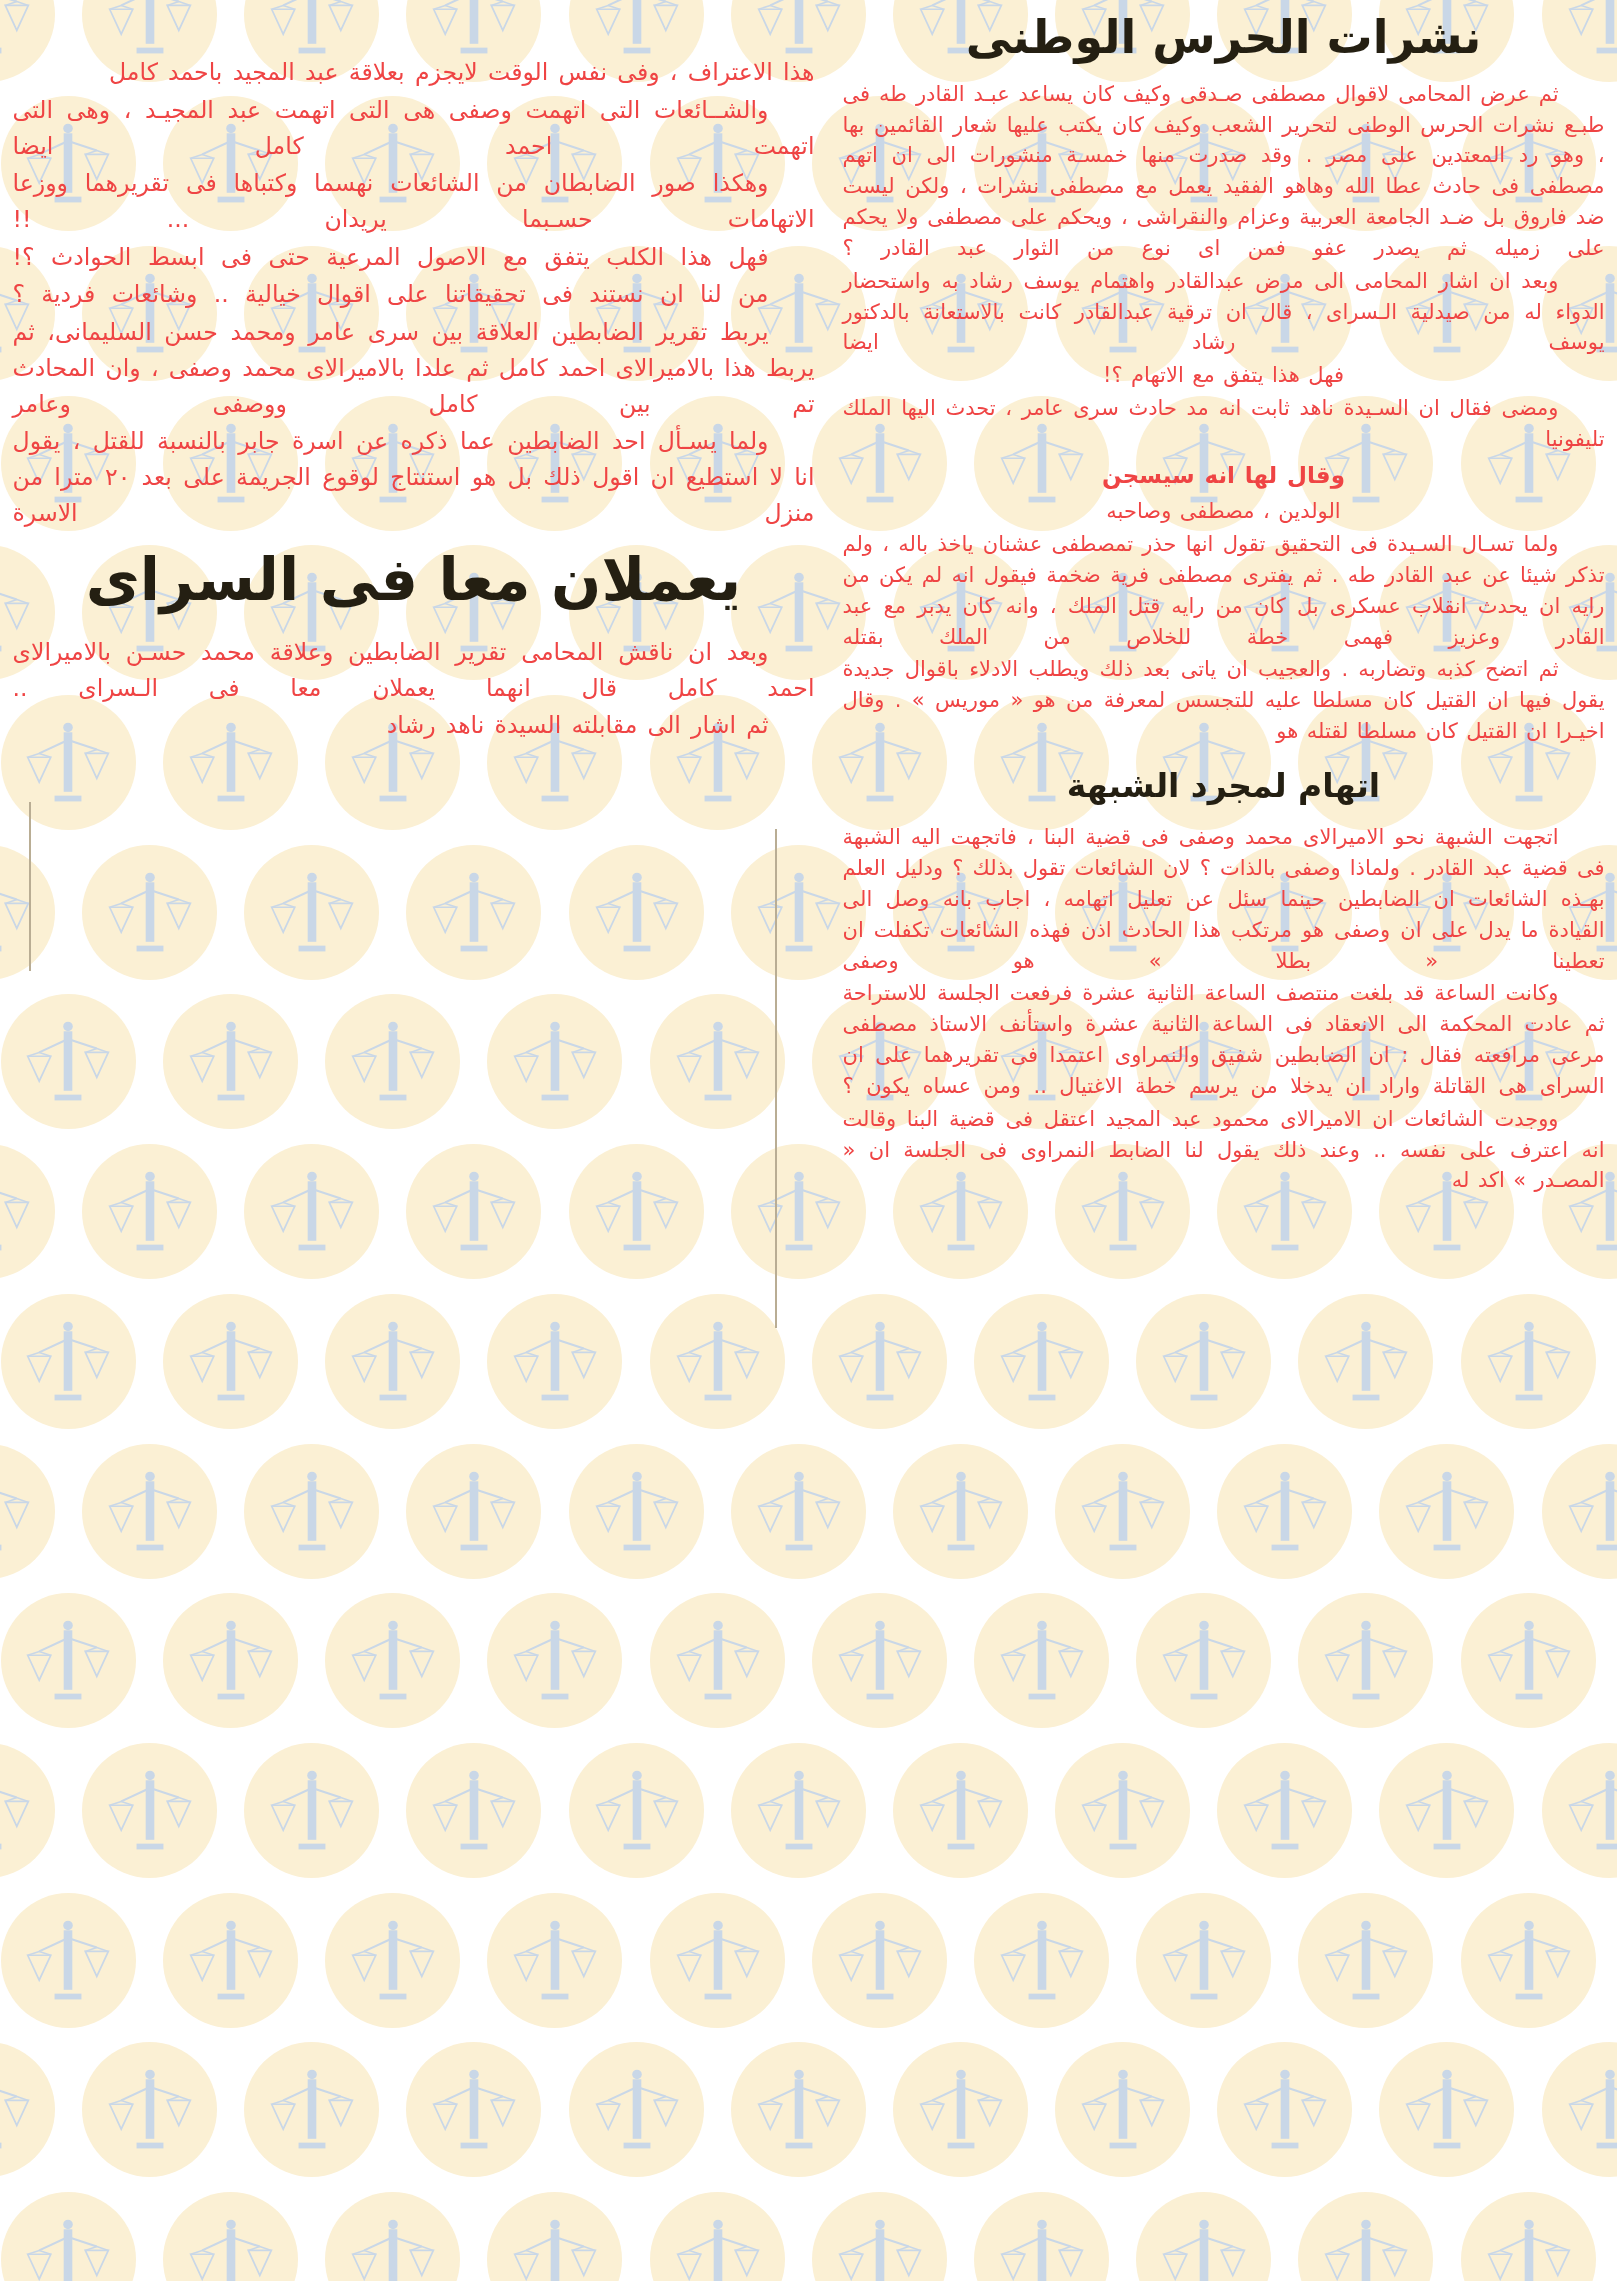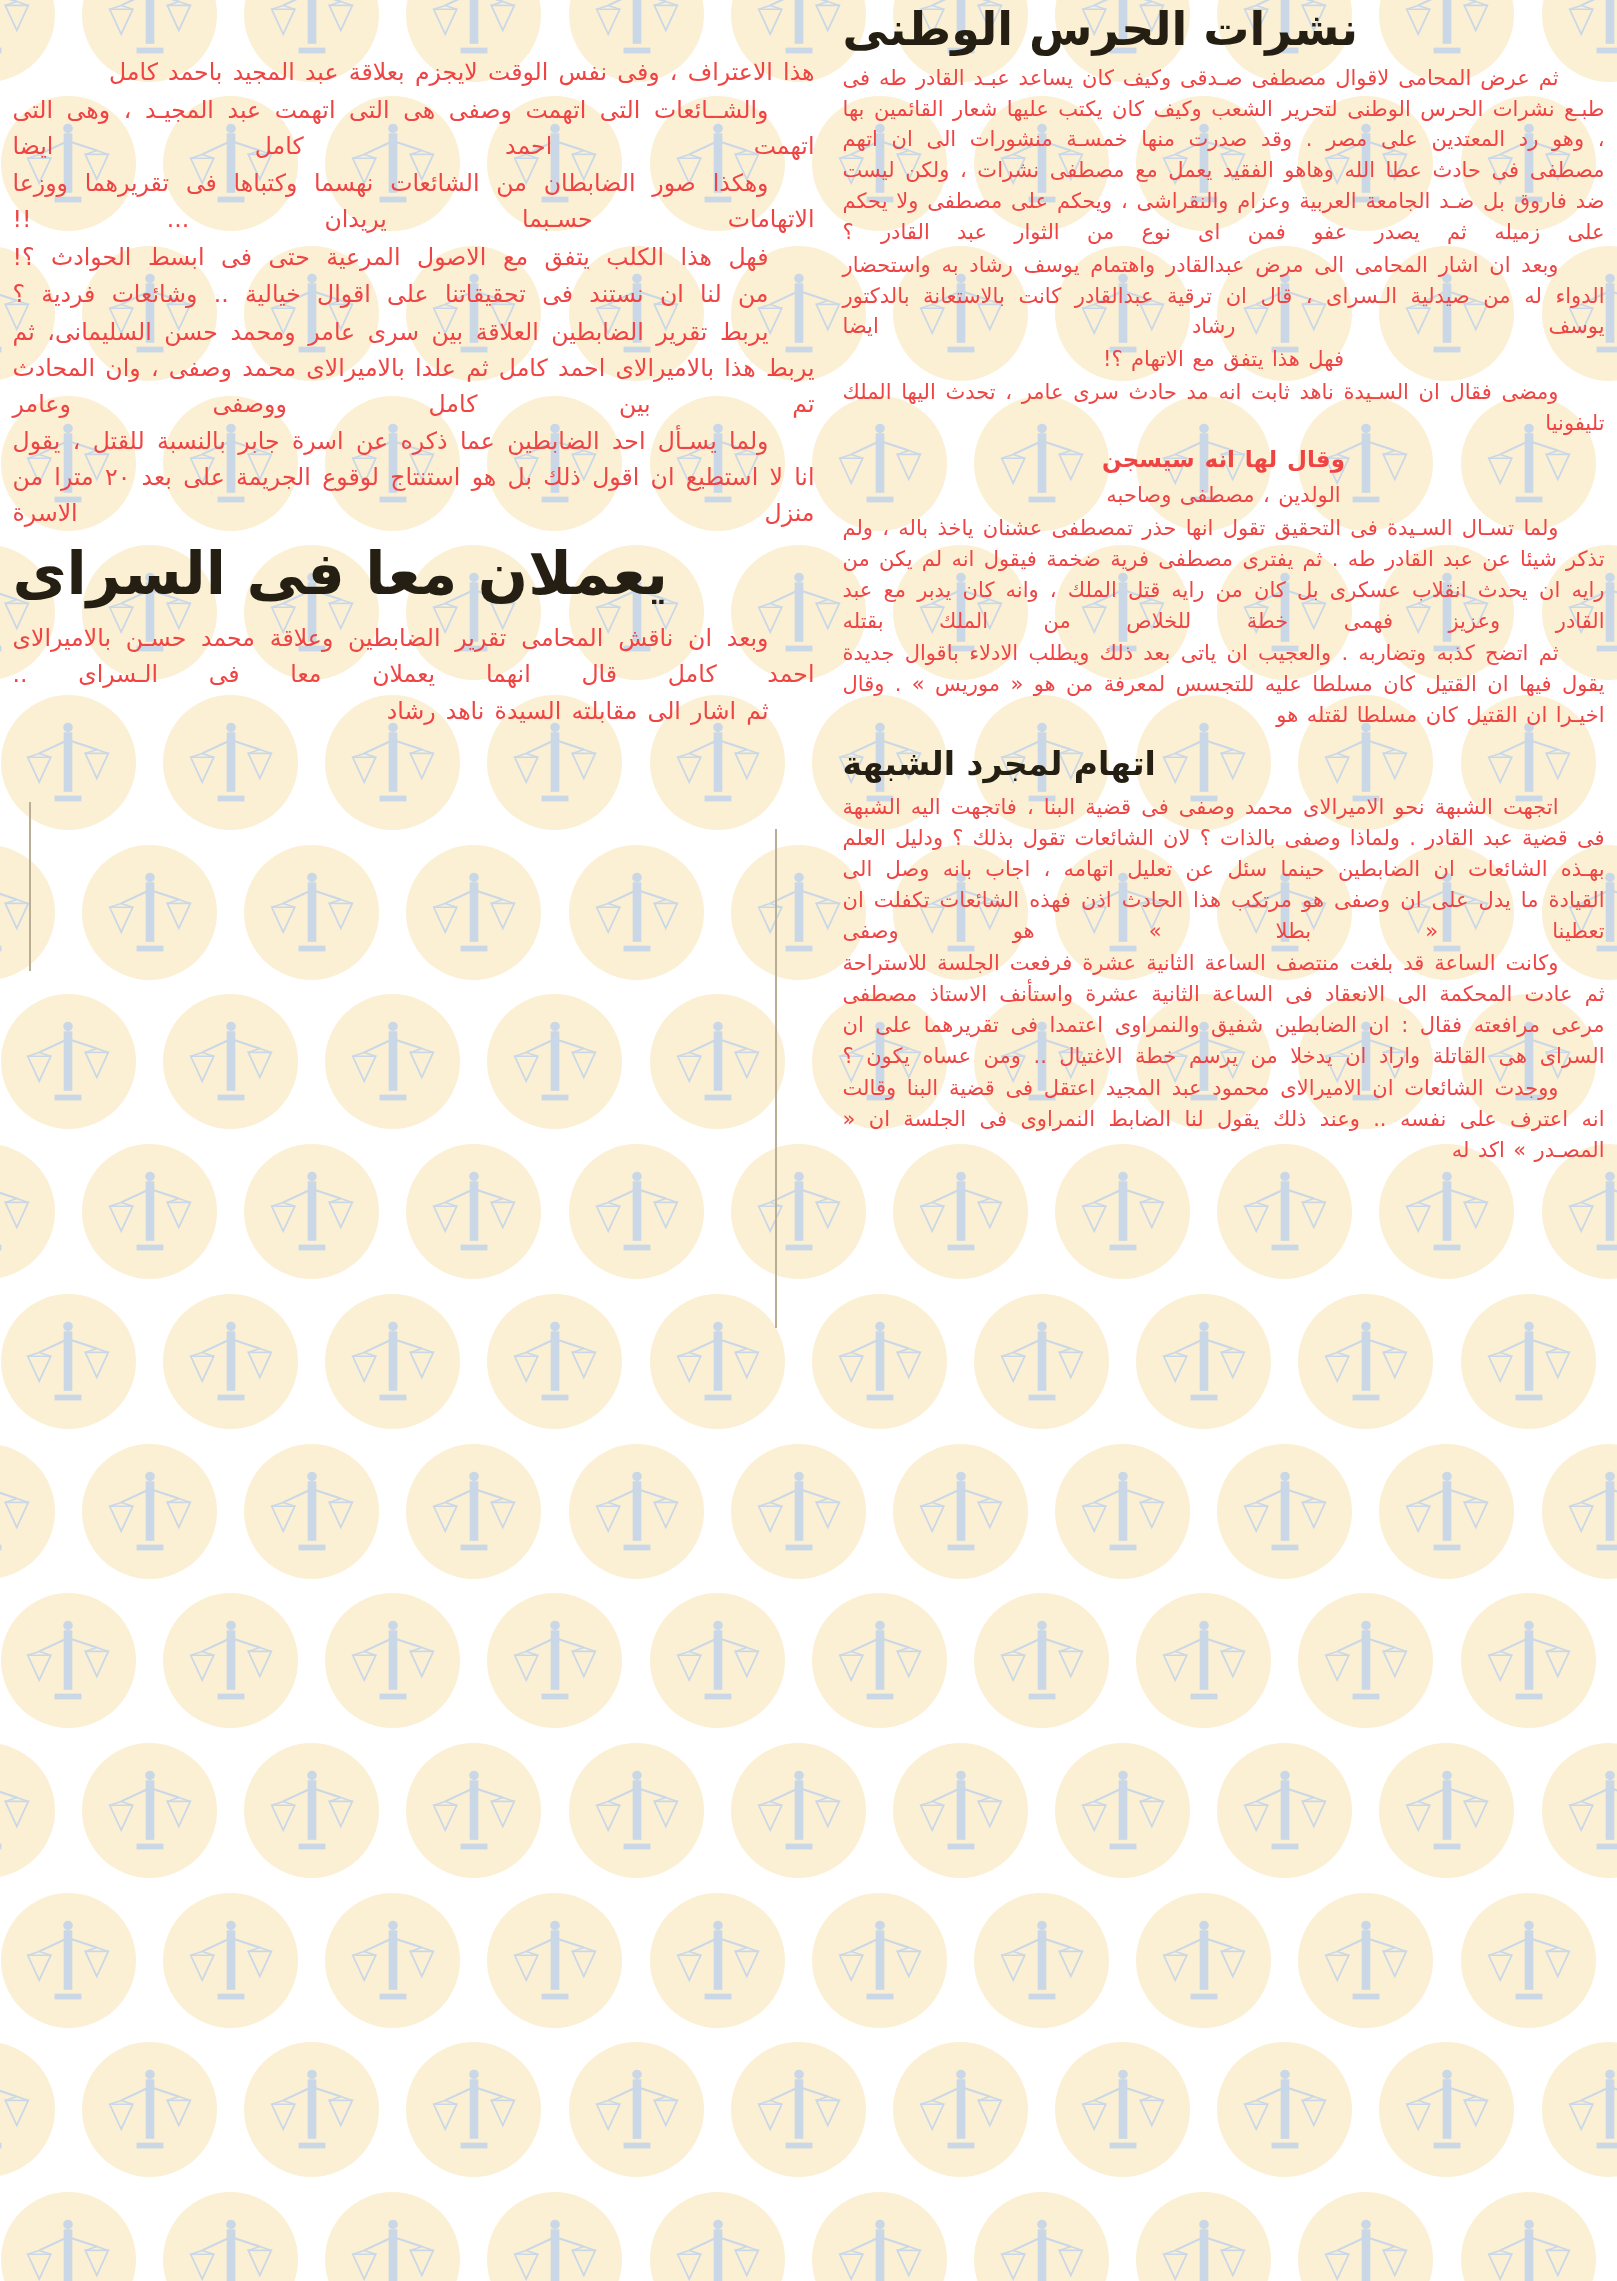--- a/index.html
+++ b/index.html
@@ -54,24 +54,24 @@
     background:#b9ad94;
     z-index:3;
   }
   .rule-mid{ right:840px; top:829px; height:499px; }
   .rule-left{ left:29px;  top:802px; height:169px; }
 
   
   .headline{
     font-weight:bold;
     color:#241f12;
-    text-align:left;
+    text-align:center;
     line-height:1.05;
     letter-spacing:-0.9px;
-    margin:0;
+    margin:8px;
   }
   .headline.h-main { font-size:46px; padding:1.8px 0 9px 0; }
   .headline.h-sub  { font-size:33px; padding:14.3px 0 10.7px 0; }
   .headline.h-left { font-size:59px; padding:9px 0 16px 0; }
 
   
   .para{
     margin:0 0 1.8px 0;
     color:#ef4444;
     text-align:justify;

